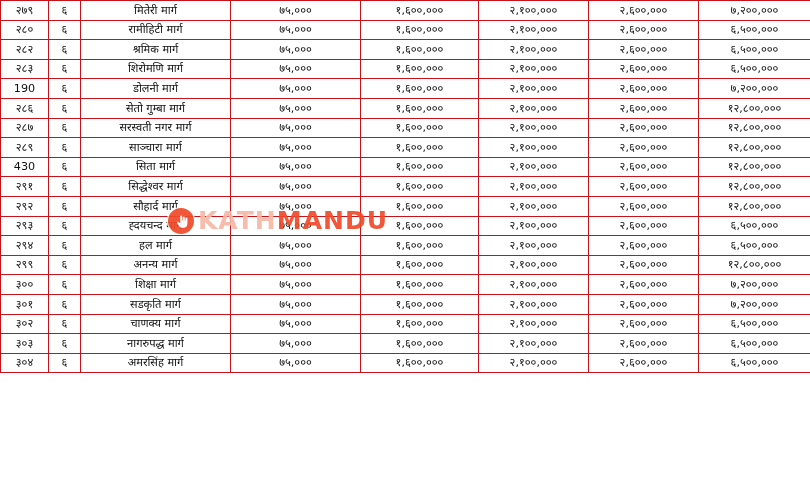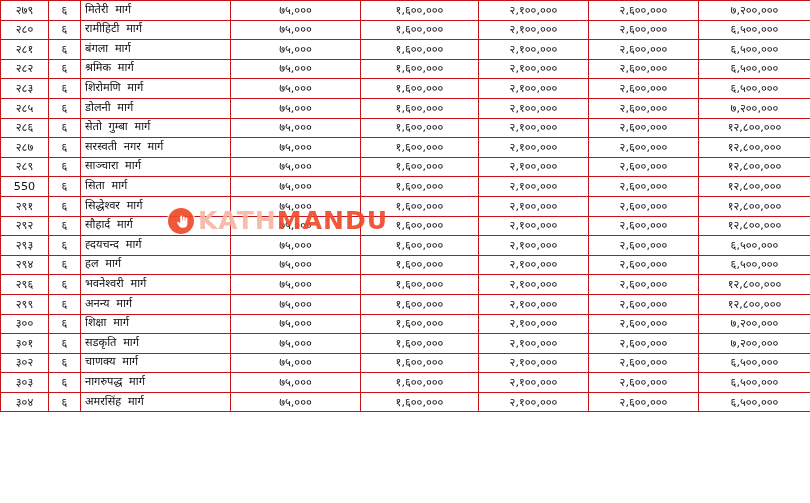--- a/index.html
+++ b/index.html
@@ -37,21 +37,21 @@
   col.c-sn      { width: 48px; }
   col.c-ward    { width: 32px; }
   col.c-road    { width: 150px; }
   col.c-v1      { width: 130px; }
   col.c-v2      { width: 118px; }
   col.c-v3      { width: 110px; }
   col.c-v4      { width: 110px; }
   col.c-v5      { width: 112px; }
   td.sn   { text-align: center; }
   td.ward { text-align: center; }
-  td.road { text-align: left; padding-left: 6px; font-family: Liberation Mono, monospace; }
+  td.road { text-align: center; padding-left: 6px; }
   td.num  { text-align: center; }
   .watermark {
     position: absolute;
     left: 168px;
     top: 206px;
     display: flex;
     align-items: center;
     pointer-events: none;
     opacity: 0.92;
   }
@@ -107,51 +107,41 @@
           <td class="sn">२८०</td>
           <td class="ward">६</td>
           <td class="road">रामीहिटी मार्ग</td>
           <td class="num">७५,०००</td>
           <td class="num">१,६००,०००</td>
           <td class="num">२,१००,०००</td>
           <td class="num">२,६००,०००</td>
           <td class="num">६,५००,०००</td>
         </tr>
         <tr>
-          <td class="sn">२८१</td>
-          <td class="ward">६</td>
-          <td class="road">बंगला मार्ग</td>
-          <td class="num">७५,०००</td>
-          <td class="num">१,६००,०००</td>
-          <td class="num">२,१००,०००</td>
-          <td class="num">२,६००,०००</td>
-          <td class="num">६,५००,०००</td>
-        </tr>
-        <tr>
           <td class="sn">२८२</td>
           <td class="ward">६</td>
           <td class="road">श्रमिक मार्ग</td>
           <td class="num">७५,०००</td>
           <td class="num">१,६००,०००</td>
           <td class="num">२,१००,०००</td>
           <td class="num">२,६००,०००</td>
           <td class="num">६,५००,०००</td>
         </tr>
         <tr>
           <td class="sn">२८३</td>
           <td class="ward">६</td>
           <td class="road">शिरोमणि मार्ग</td>
           <td class="num">७५,०००</td>
           <td class="num">१,६००,०००</td>
           <td class="num">२,१००,०००</td>
           <td class="num">२,६००,०००</td>
           <td class="num">६,५००,०००</td>
         </tr>
         <tr>
-          <td class="sn">२८५</td>
+          <td class="sn">190</td>
           <td class="ward">६</td>
           <td class="road">डोलनी मार्ग</td>
           <td class="num">७५,०००</td>
           <td class="num">१,६००,०००</td>
           <td class="num">२,१००,०००</td>
           <td class="num">२,६००,०००</td>
           <td class="num">७,२००,०००</td>
         </tr>
         <tr>
           <td class="sn">२८६</td>
@@ -177,21 +167,21 @@
           <td class="sn">२८९</td>
           <td class="ward">६</td>
           <td class="road">साञ्चारा मार्ग</td>
           <td class="num">७५,०००</td>
           <td class="num">१,६००,०००</td>
           <td class="num">२,१००,०००</td>
           <td class="num">२,६००,०००</td>
           <td class="num">१२,८००,०००</td>
         </tr>
         <tr>
-          <td class="sn">550</td>
+          <td class="sn">430</td>
           <td class="ward">६</td>
           <td class="road">सिता मार्ग</td>
           <td class="num">७५,०००</td>
           <td class="num">१,६००,०००</td>
           <td class="num">२,१००,०००</td>
           <td class="num">२,६००,०००</td>
           <td class="num">१२,८००,०००</td>
         </tr>
         <tr>
           <td class="sn">२९१</td>
@@ -225,30 +215,20 @@
         </tr>
         <tr>
           <td class="sn">२९४</td>
           <td class="ward">६</td>
           <td class="road">हल मार्ग</td>
           <td class="num">७५,०००</td>
           <td class="num">१,६००,०००</td>
           <td class="num">२,१००,०००</td>
           <td class="num">२,६००,०००</td>
           <td class="num">६,५००,०००</td>
-        </tr>
-        <tr>
-          <td class="sn">२९६</td>
-          <td class="ward">६</td>
-          <td class="road">भवनेश्वरी मार्ग</td>
-          <td class="num">७५,०००</td>
-          <td class="num">१,६००,०००</td>
-          <td class="num">२,१००,०००</td>
-          <td class="num">२,६००,०००</td>
-          <td class="num">१२,८००,०००</td>
         </tr>
         <tr>
           <td class="sn">२९९</td>
           <td class="ward">६</td>
           <td class="road">अनन्य मार्ग</td>
           <td class="num">७५,०००</td>
           <td class="num">१,६००,०००</td>
           <td class="num">२,१००,०००</td>
           <td class="num">२,६००,०००</td>
           <td class="num">१२,८००,०००</td>

